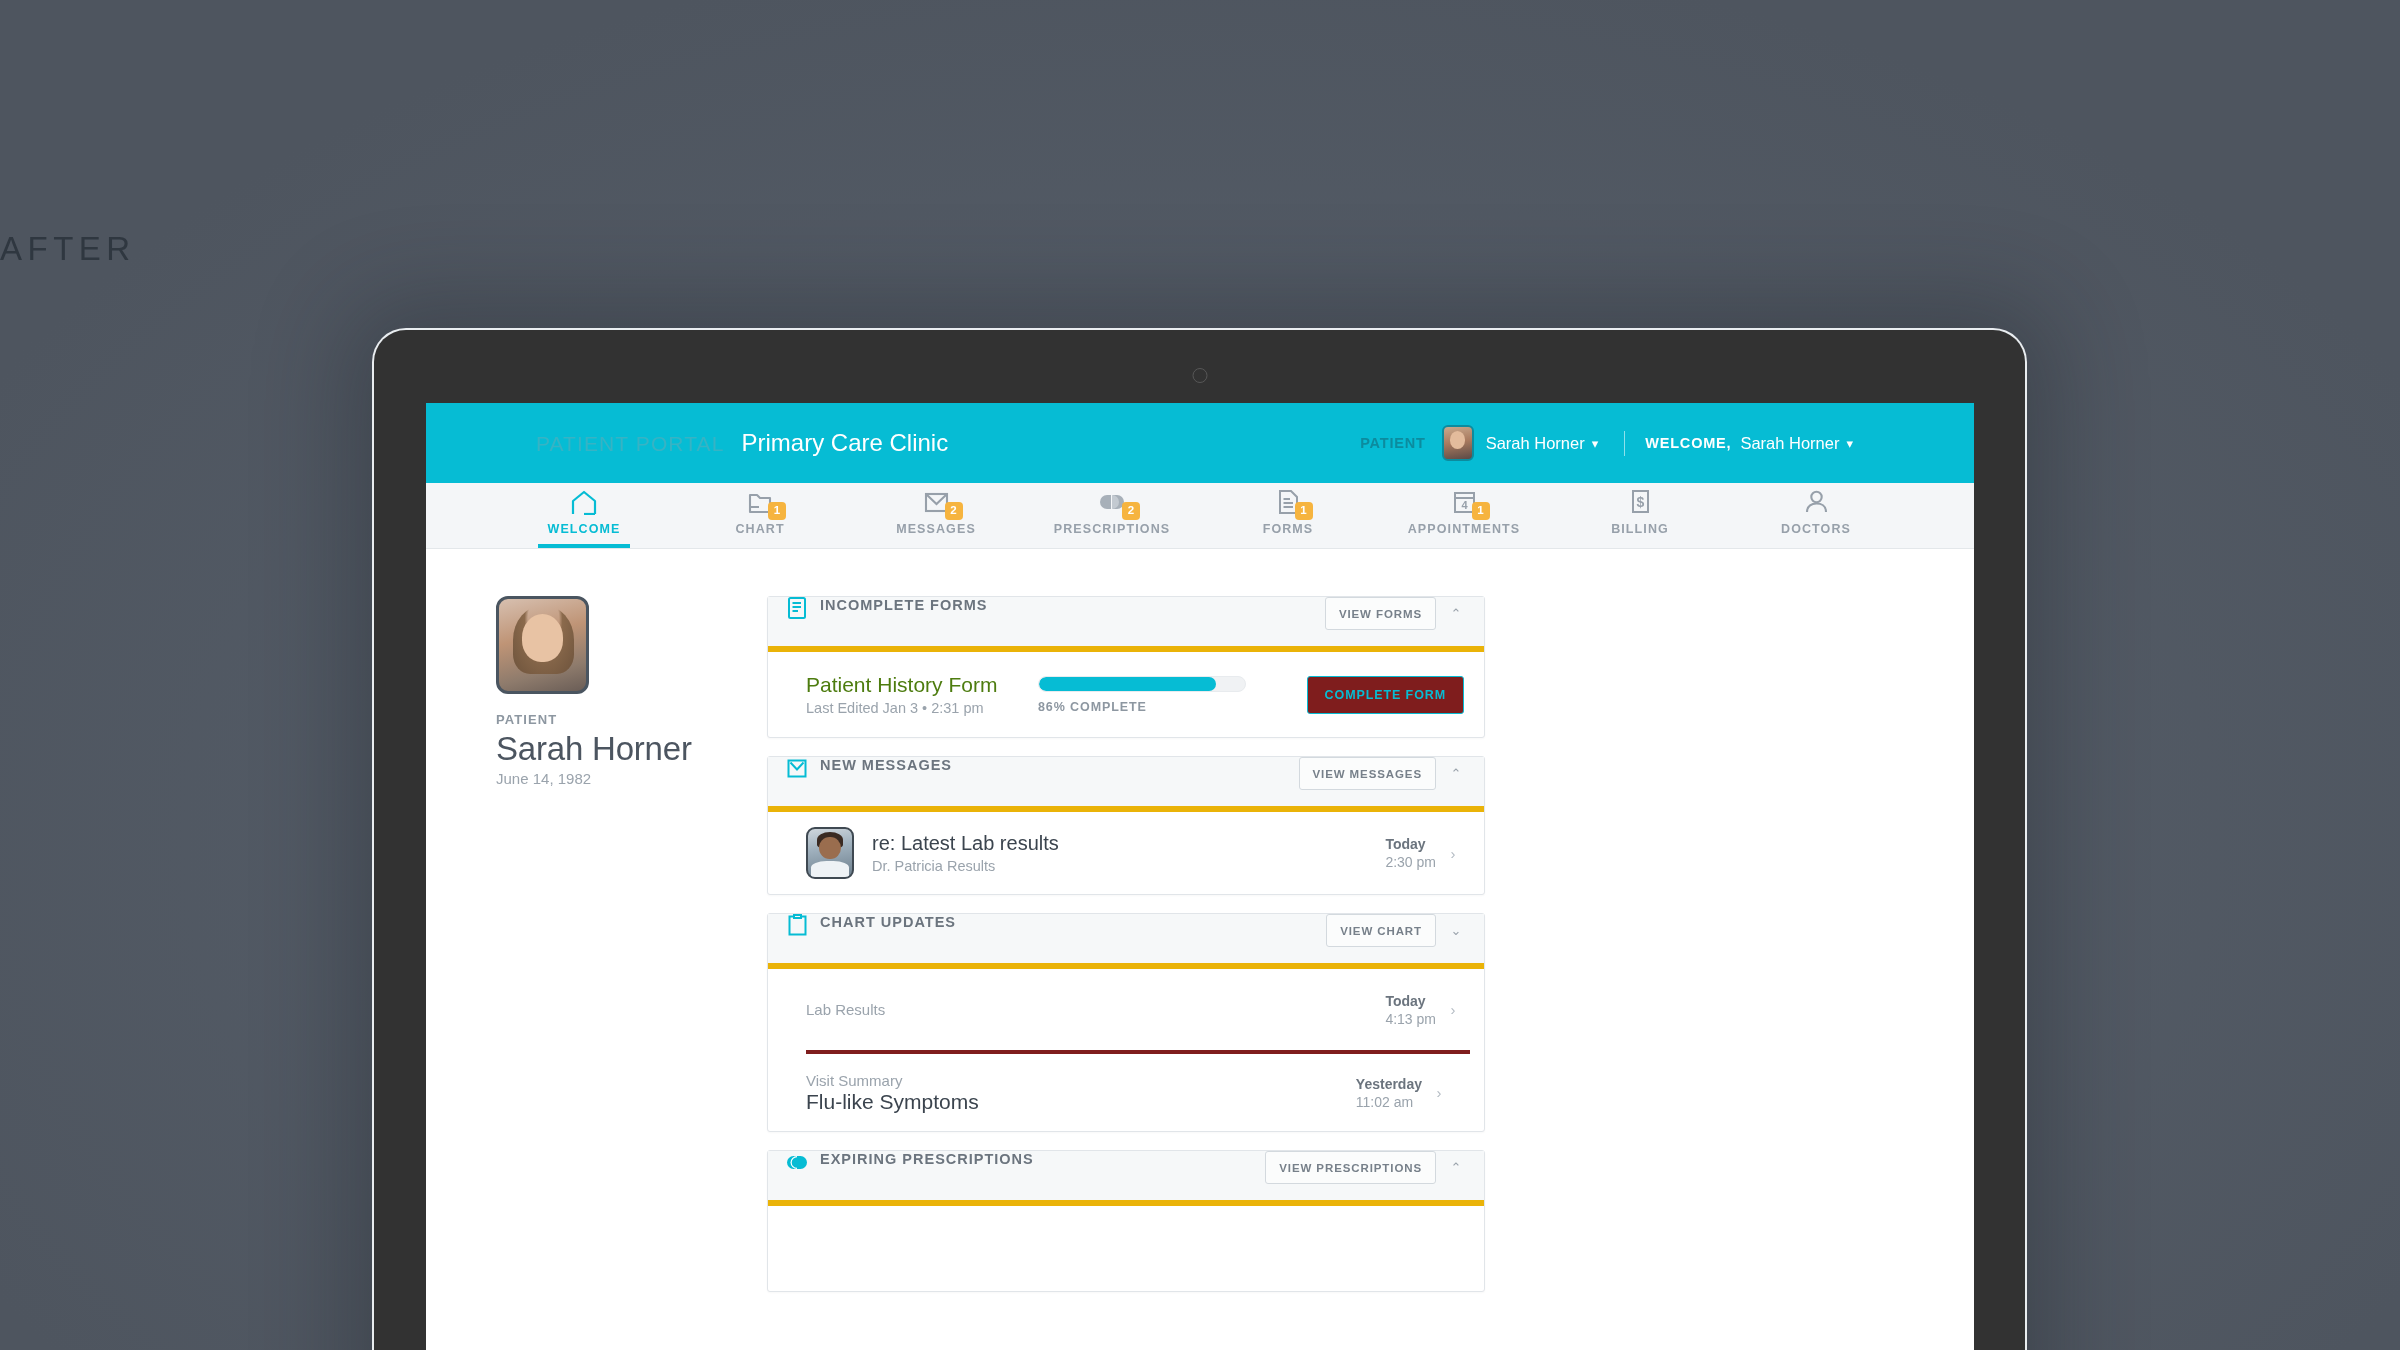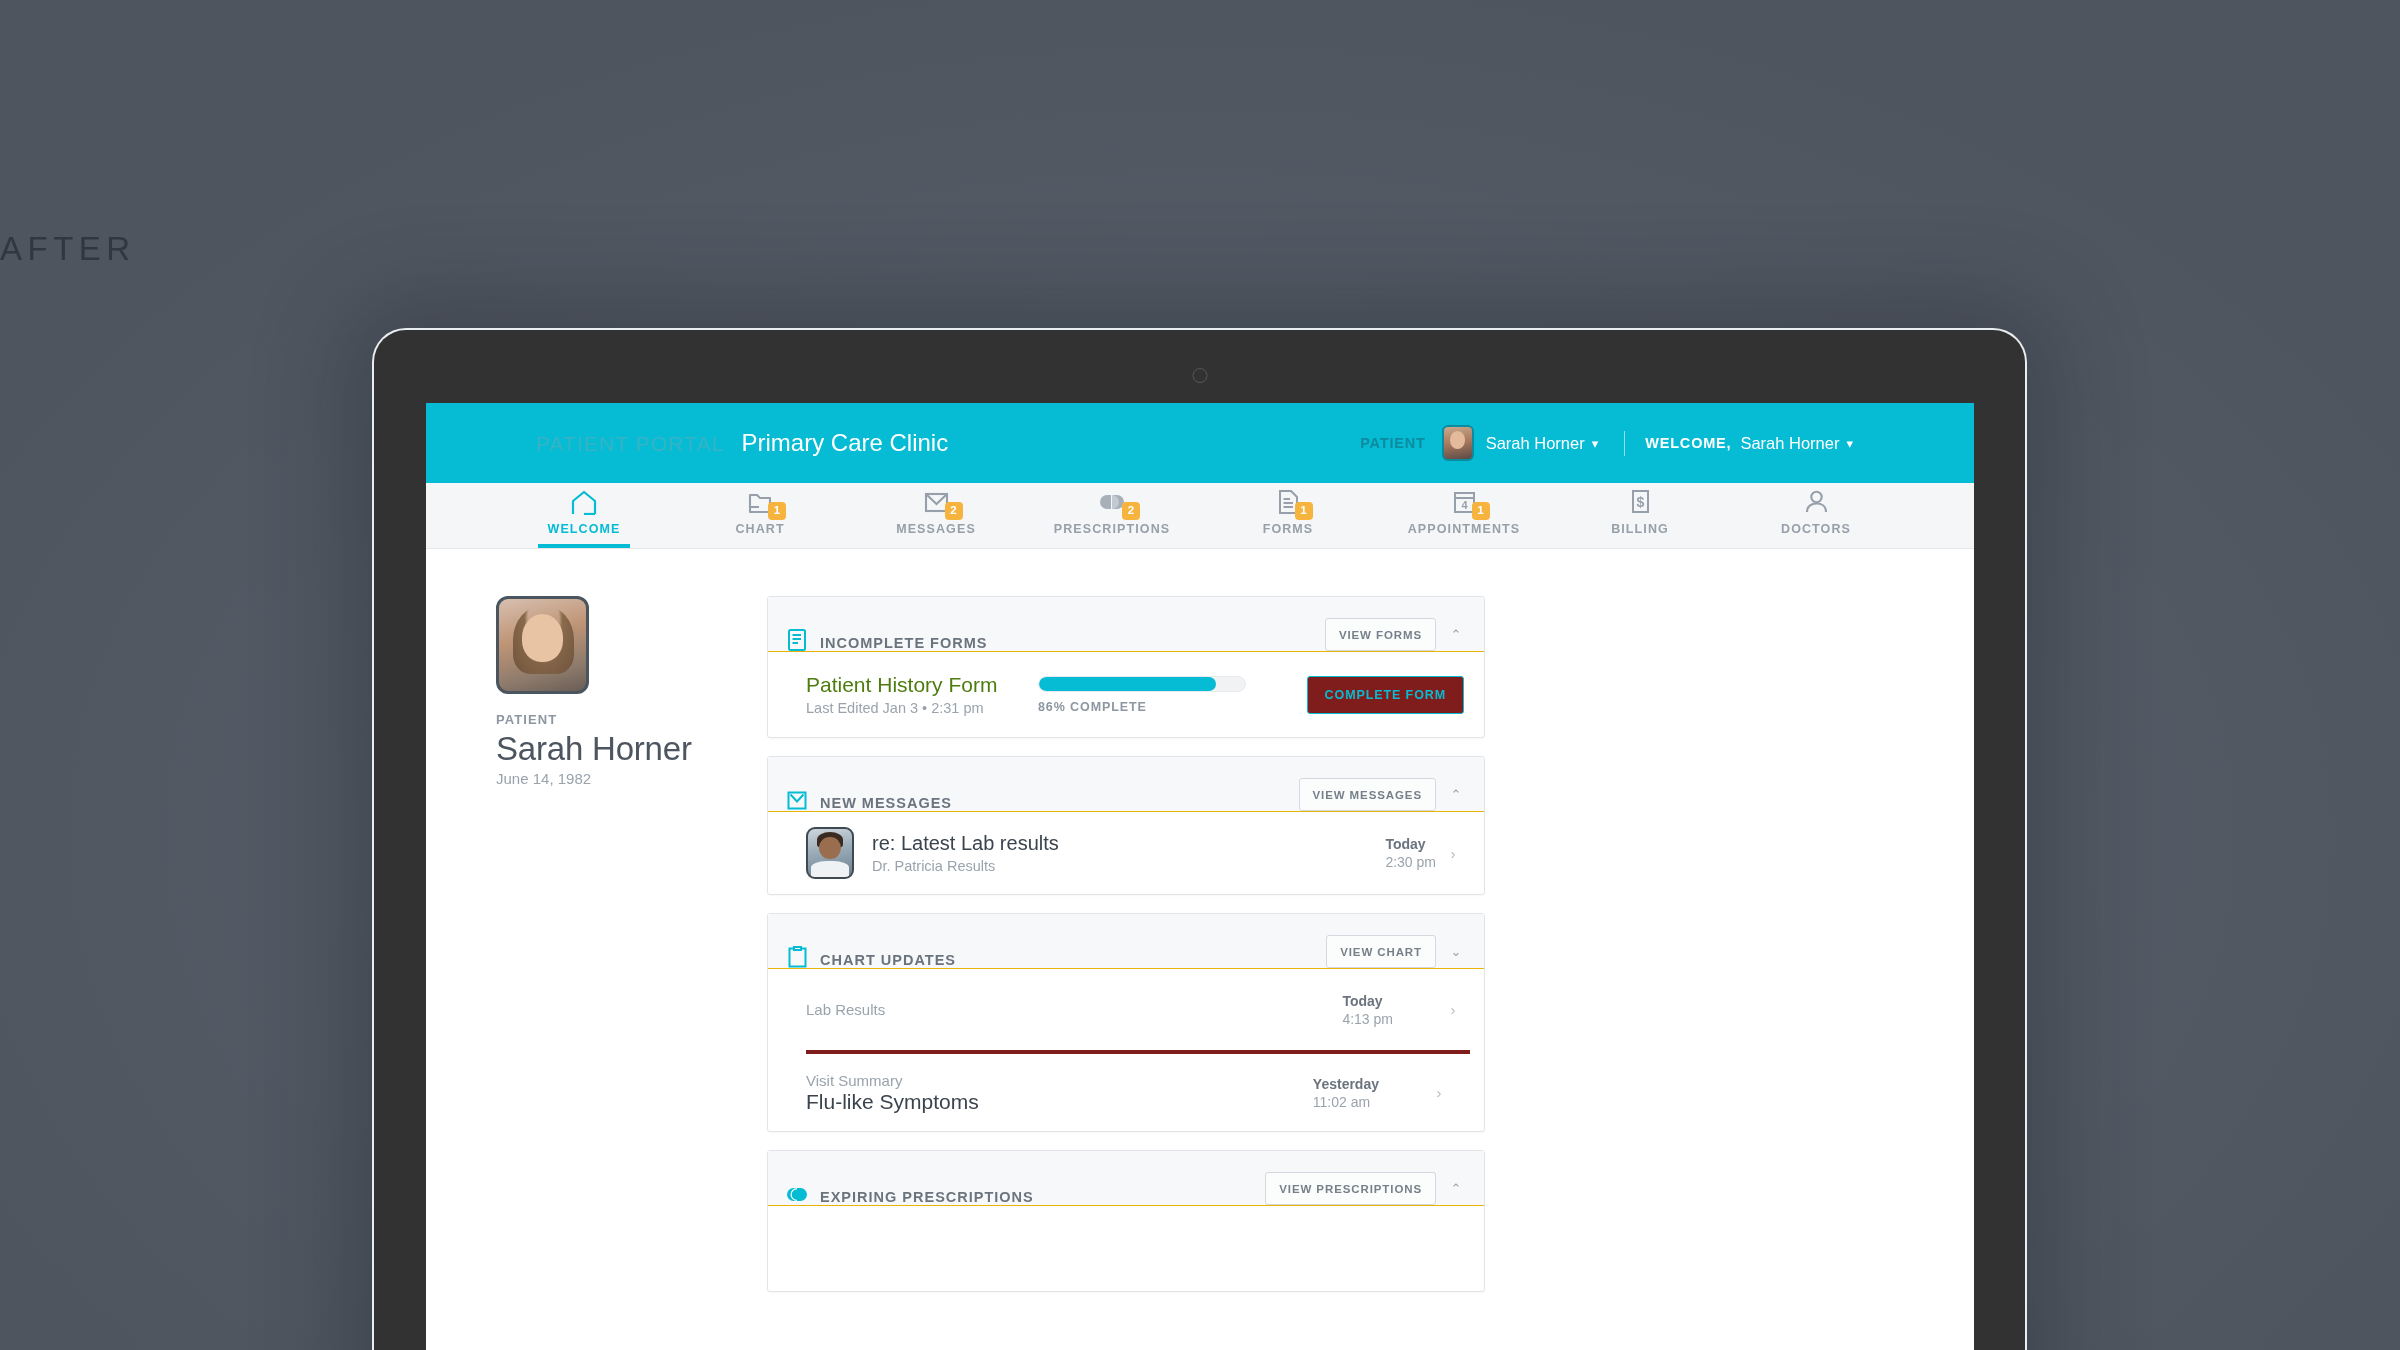--- a/index.html
+++ b/index.html
@@ -267,23 +267,23 @@
   .card {
     background: #fff;
     border: 1px solid #e1e5e9;
     border-radius: 3px;
     margin-bottom: 18px;
     box-shadow: 0 1px 2px rgba(0,0,0,0.03);
   }
   .card-head {
     height: 55px;
     background: #f6f8f9;
-    border-bottom: 1px solid #eab308;
-    display: flex;
-    align-items: flex-end;
+    border-bottom: 6px solid #eab308;
+    display: flex;
+    align-items: flex-start;
     padding: 0 11px 0 18px;
   }
   .card-head-icon {
     width: 22px;
     height: 22px;
     display: flex;
     align-items: center;
     justify-content: center;
     margin-right: 12px;
   }
@@ -413,21 +413,20 @@
     font-size: 15px;
     cursor: pointer;
   }
 
   
   .chart-row {
     height: 81px;
     display: flex;
     align-items: center;
     padding: 0 14px 0 38px;
-    gap: 43px;
   }
   .chart-row + .chart-row {
     border-top: 4px solid #7f1d1d;
     margin: 0 14px 0 38px;
     padding-left: 0;
   }
   .chart-info { flex: 1; }
   .chart-kicker { font-size: 15px; color: #9aa3ac; }
   .chart-title { font-size: 21px; color: #3b444e; margin-top: 1px; }
 

